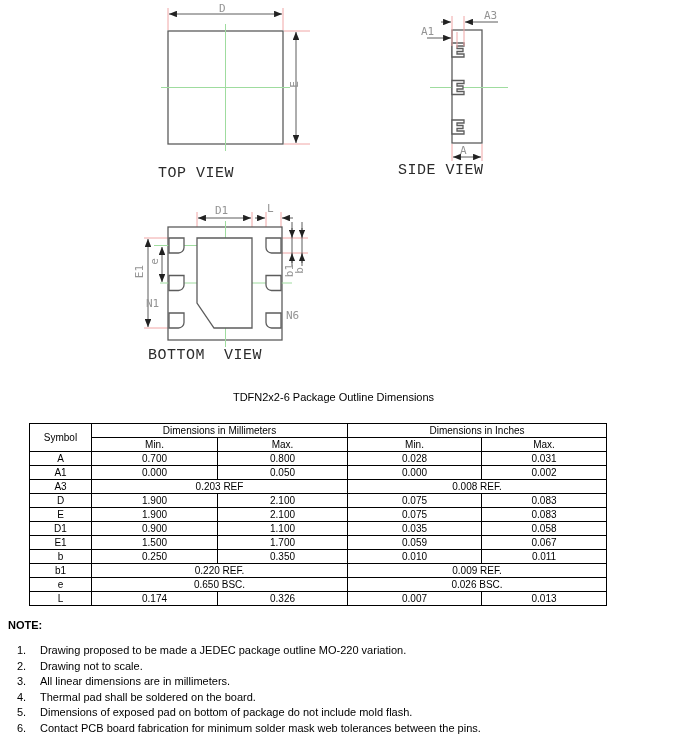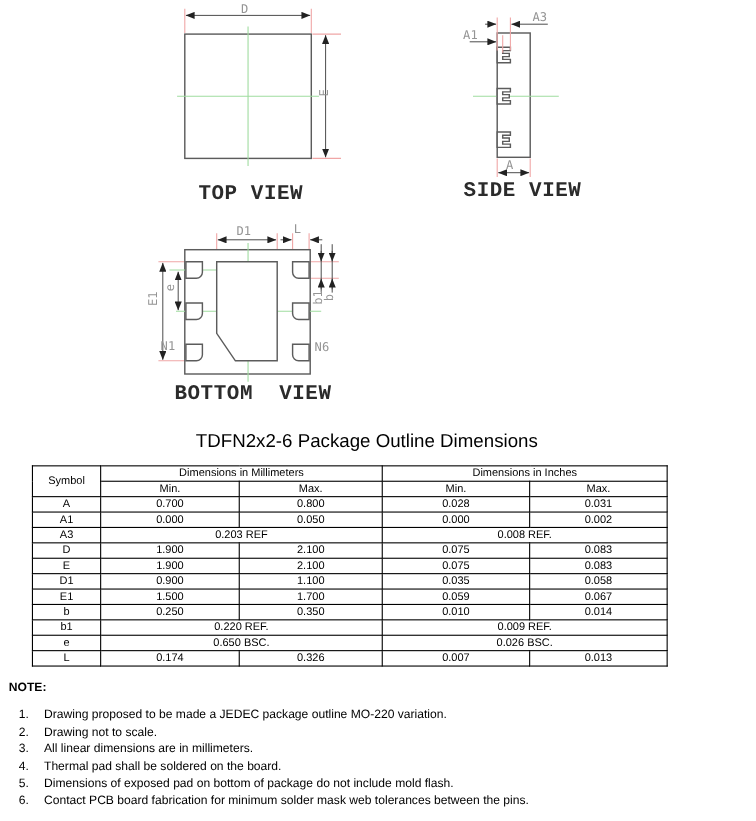--- a/index.html
+++ b/index.html
@@ -13,24 +13,24 @@
   #page{position:relative;width:687px;height:746px;background:#fff;overflow:hidden;
         font-family:"Liberation Sans",sans-serif;}
   svg{position:absolute;left:0;top:0;}
   .part{fill:#fff;stroke:var(--outline);stroke-width:1.3;}
   .dim{stroke:var(--dim);stroke-width:0.9;fill:none;}
   .red{stroke:var(--red);stroke-width:1;fill:none;}
   .grn{stroke:var(--grn);stroke-width:1;fill:none;}
   .cad-label{position:absolute;font-family:"DejaVu Sans Mono",monospace;font-size:11px;
              color:var(--label);line-height:11px;white-space:pre;}
   .rot{transform:rotate(-90deg);transform-origin:center;display:inline-block;}
-  .view-title{position:absolute;font-family:"Liberation Mono",monospace;font-weight:bold;
-              font-size:19px;color:#2b2b2b;text-align:center;white-space:pre;letter-spacing:0.5px;}
+  .view-title{position:absolute;font-family:"Liberation Mono",monospace;font-weight:normal;
+              font-size:15px;color:#2b2b2b;white-space:pre;letter-spacing:0.5px;}
   .doc-title{position:absolute;left:45px;top:391px;width:577px;text-align:center;
-             font-size:17px;color:#000;}
+             font-size:11px;color:#000;}
   #dims-table{position:absolute;left:29px;top:423px;width:577px;border-collapse:collapse;
               table-layout:fixed;font-size:10px;color:#000;}
   #dims-table th,#dims-table td{border:1px solid #000;text-align:center;height:13px;
               line-height:12px;padding:0;font-weight:400;overflow:hidden;}
   #notes{position:absolute;left:0;top:619px;width:687px;font-size:11px;color:#000;}
   .note-heading{position:absolute;left:8px;top:0;font-weight:bold;font-size:11px;}
   .note-list{position:absolute;left:0;top:25px;width:687px;}
   .note-row{display:flex;height:15.6px;line-height:13px;align-items:flex-start;}
   .note-num{width:23px;padding-left:17px;flex:none;}
   .note-text{flex:1;}
@@ -108,21 +108,21 @@
   <span class="cad-label rot" style="left:291px;top:79px;">E</span>
   <span class="cad-label" style="left:484px;top:10px;">A3</span>
   <span class="cad-label" style="left:421px;top:26px;">A1</span>
   <span class="cad-label" style="left:460px;top:145px;">A</span>
   <span class="cad-label" style="left:215px;top:205px;">D1</span>
   <span class="cad-label" style="left:267px;top:203px;">L</span>
   <span class="cad-label rot" style="left:133px;top:266px;">E1</span>
   <span class="cad-label rot" style="left:151px;top:256px;">e</span>
   <span class="cad-label rot" style="left:283px;top:265px;">b1</span>
   <span class="cad-label rot" style="left:296px;top:265px;">b</span>
-  <span class="cad-label" style="left:146px;top:309px;">N1</span>
+  <span class="cad-label" style="left:146px;top:298px;">N1</span>
   <span class="cad-label" style="left:286px;top:310px;">N6</span>
 
   <div class="view-title" style="left:158px;top:165px;width:140px;">TOP VIEW</div>
   <div class="view-title" style="left:398px;top:162px;width:154px;">SIDE VIEW</div>
   <div class="view-title" style="left:148px;top:347px;width:164px;">BOTTOM  VIEW</div>
 
   <div class="doc-title">TDFN2x2-6 Package Outline Dimensions</div>
 
   <table id="dims-table">
     <colgroup>
@@ -191,21 +191,21 @@
           <td>1.500</td>
           <td>1.700</td>
           <td>0.059</td>
           <td>0.067</td>
         </tr>
         <tr>
           <td>b</td>
           <td>0.250</td>
           <td>0.350</td>
           <td>0.010</td>
-          <td>0.014</td>
+          <td>0.011</td>
         </tr>
         <tr>
           <td>b1</td>
           <td colspan="2">0.220 REF.</td>
           <td colspan="2">0.009 REF.</td>
         </tr>
         <tr>
           <td>e</td>
           <td colspan="2">0.650 BSC.</td>
           <td colspan="2">0.026 BSC.</td>

